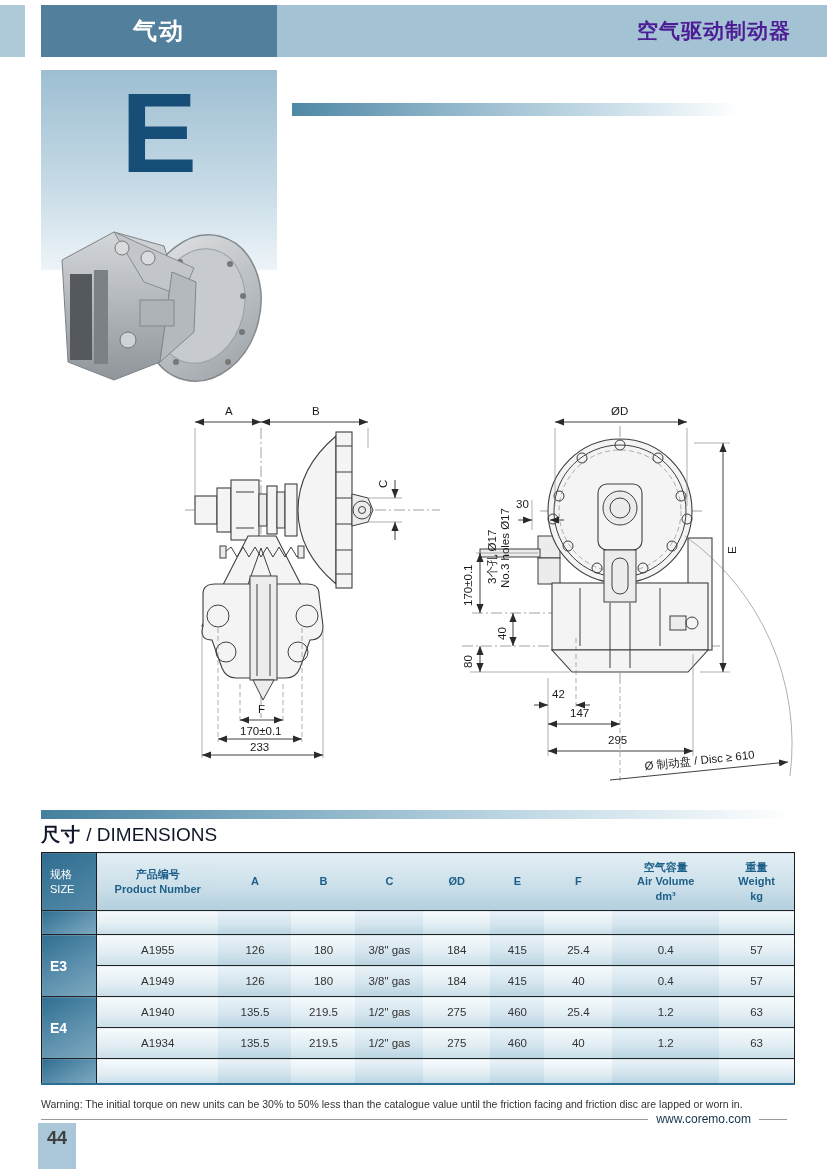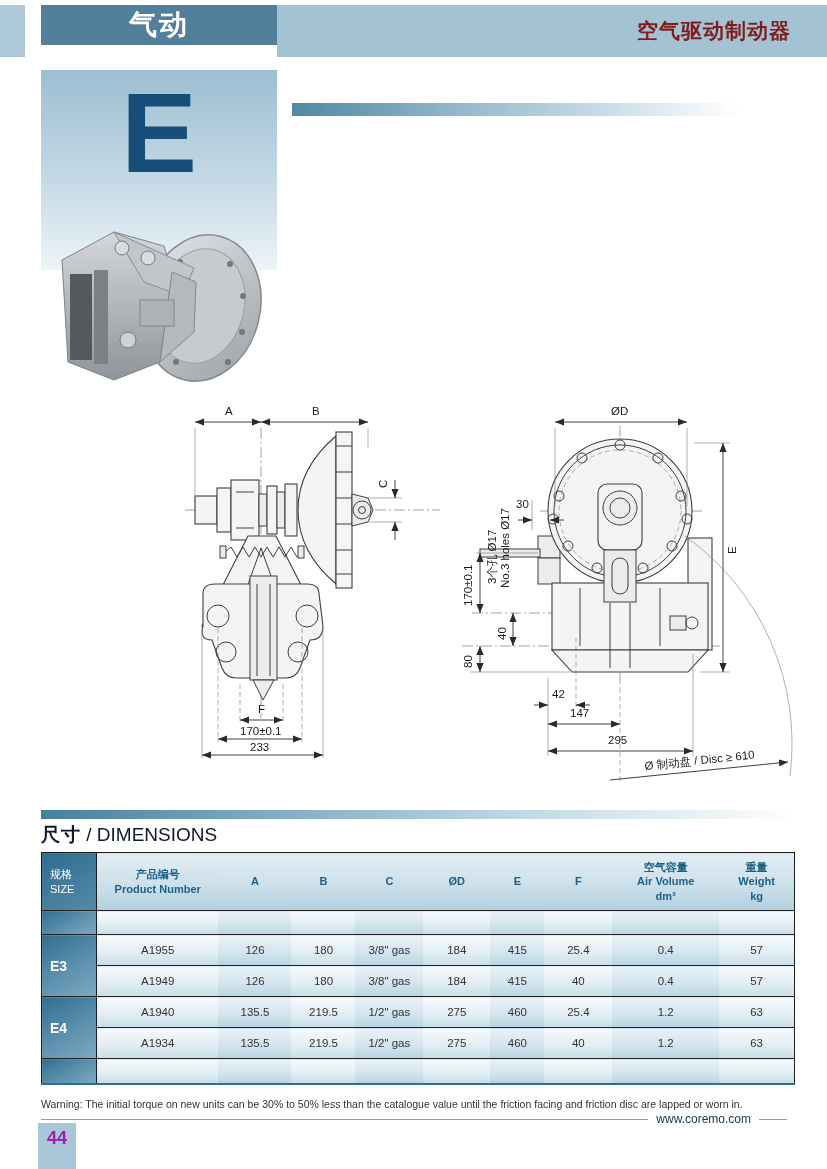--- a/index.html
+++ b/index.html
@@ -1,23 +1,23 @@
 <!DOCTYPE html>
 <html><head>
 <meta charset="utf-8">
 <style>
   * { margin:0; padding:0; box-sizing:border-box; }
   html,body { width:827px; height:1169px; background:#fff; font-family:"Liberation Sans", sans-serif; position:relative; overflow:hidden; }
   .abs { position:absolute; }
 
   
   .side-strip { left:0; top:5px; width:25px; height:52px; background:#aec9d8; }
-  .hdr-dark { left:41px; top:5px; width:236px; height:40px; background:#527f9c; color:#fff;
-              display:flex; align-items:center; justify-content:center; font-size:28px; font-weight:bold; letter-spacing:2px; }
-  .hdr-light { left:277px; top:5px; width:550px; height:52px; background:#a3c2d3; color:#7f1d1d;
+  .hdr-dark { left:41px; top:5px; width:236px; height:52px; background:#527f9c; color:#fff;
+              display:flex; align-items:center; justify-content:center; font-size:24px; font-weight:bold; letter-spacing:2px; }
+  .hdr-light { left:277px; top:5px; width:550px; height:52px; background:#a3c2d3; color:#4c1d95;
                display:flex; align-items:center; justify-content:flex-end; padding-right:36px; font-size:21px; font-weight:bold; letter-spacing:1px; }
 
   
   .e-box { left:41px; top:70px; width:236px; height:200px; background:linear-gradient(180deg,#9dbed2 0%,#c4d9e5 55%,#edf4f8 100%); }
   .e-letter { width:100%; text-align:center; margin-top:-10px; font-size:114px; font-weight:bold; color:#174e78; line-height:1.28; }
   .grad-bar { left:292px; top:103px; width:448px; height:13px; background:linear-gradient(90deg,#4f88a5 0%,#8fb5c9 35%,#c8dde8 70%,#ffffff 100%); }
   .photo { left:44px; top:212px; width:228px; height:182px; }
 
   
   .drawings { left:140px; top:388px; width:680px; height:408px; }
@@ -50,21 +50,21 @@
 
   
   .warning { left:41px; top:1082px; width:754px; }
   .warning .zh { font-size:11.5px; font-weight:bold; color:#222; letter-spacing:.5px; }
   .warning .en { font-size:10.5px; color:#333; margin-top:16px; }
   .site-line { left:41px; top:1112px; width:746px; display:flex; align-items:center; }
   .site-line .rule { border-bottom:1px solid #9a9a9a; height:1px; }
   .site-line .rule.long { flex:1; }
   .site-line .rule.short { width:28px; }
   .site-line .site { font-size:12px; font-weight:normal; color:#13334d; padding:0 8px; }
-  .page-box { left:38px; top:1123px; width:38px; height:46px; background:#a9c7d8; color:#a21caf;
+  .page-box { left:38px; top:1123px; width:38px; height:46px; background:#a9c7d8; color:#404040;
               font-size:18px; font-weight:bold; padding:5px 12px 0 9px; }
 </style>
 </head>
 <body>
 
 <div class="abs side-strip"></div>
 <div class="abs hdr-dark">
   <span>气动</span>
 </div>
 <div class="abs hdr-light">

